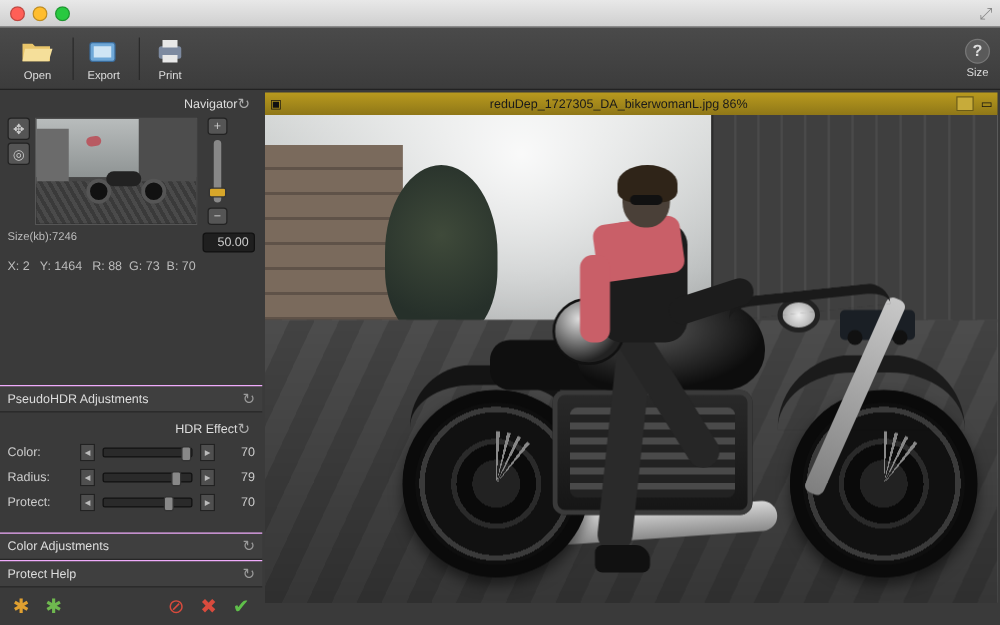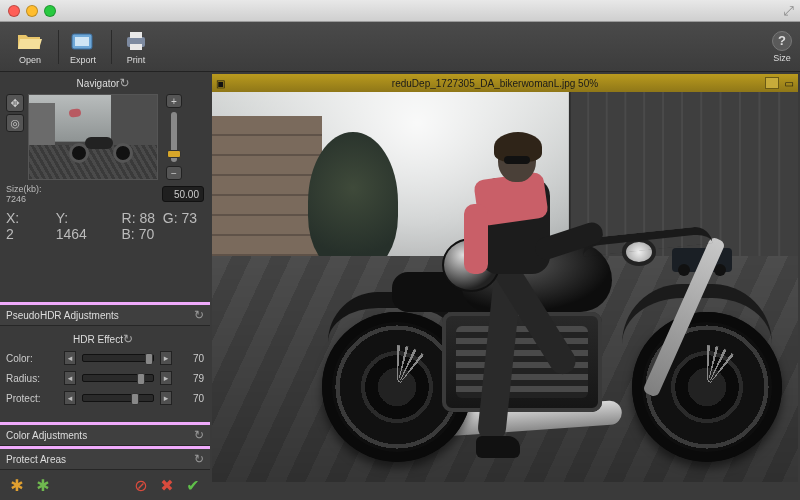--- a/index.html
+++ b/index.html
@@ -18,45 +18,45 @@
   .tool-btn { width:44px; display:flex; flex-direction:column; align-items:center; gap:2px; color:#ddd; font-size:9px; margin-right:6px; }
   .tool-icon { width:28px; height:24px; display:flex; align-items:center; justify-content:center; border-radius:4px; }
   .tool-sep { width:1px; height:34px; background:#2a2a2a; margin:0 2px 0 0; }
   .toolbar-spacer{ flex:1; }
   .help-btn { display:flex; flex-direction:column; align-items:center; color:#ddd; font-size:9px; gap:2px;}
   .help-icon{ width:20px; height:20px; border-radius:50%; background:#5a5a5a; border:1px solid #777; display:flex;align-items:center;justify-content:center;color:#ddd;font-weight:bold;font-size:13px;}
 
   
   .main { display:flex; height:calc(500px - 22px - 50px); }
   .sidebar { width:210px; background:#3a3a3a; display:flex; flex-direction:column; position:relative; }
-  .panel-title { font-size:10px; color:#ddd; padding:4px 6px 2px 6px; display:flex; align-items:center; justify-content:center;}
+  .panel-title { font-size:10px; color:#ddd; padding:4px 6px 2px 6px; display:flex; align-items:center; justify-content:flex-end;}
   .panel-title .reset { width:14px;height:14px; color:#aaa; font-size:12px; }
   .nav-row{ display:flex; padding:2px 6px 4px 6px; gap:4px; }
   .nav-btns{ display:flex; flex-direction:column; gap:2px;}
   .nav-btn{ width:18px;height:18px;background:#555;border:1px solid #222;border-radius:3px;display:flex;align-items:center;justify-content:center;color:#ccc;font-size:11px;}
   .nav-thumb{ width:130px;height:86px;background:#1a1a1a;border:1px solid #555; position:relative; overflow:hidden;}
   .nav-thumb .sky{position:absolute;inset:0;background:linear-gradient(#b8bcbc,#8f9494 55%,#474747 56%,#2f2f2f);}
   .nav-thumb .road{position:absolute;left:0;right:0;bottom:0;height:40%;background:repeating-linear-gradient(60deg,#3a3a3a,#3a3a3a 3px,#4a4a4a 3px,#4a4a4a 6px);}
   .nav-thumb .bldg{position:absolute;left:0;top:8px;width:26px;height:44px;background:#6b6b6b;}
   .nav-thumb .bldg2{position:absolute;right:0;top:0;width:46px;height:58px;background:#4d4d4d;}
   .nav-thumb .bike{position:absolute;left:38px;top:36px;width:68px;height:32px;}
   .nav-thumb .wheel{position:absolute;bottom:0;width:20px;height:20px;border-radius:50%;background:#111;border:3px solid #555;}
   .nav-thumb .w1{left:2px;} .nav-thumb .w2{right:2px;}
   .nav-thumb .tank{position:absolute;left:18px;top:6px;width:28px;height:12px;border-radius:8px;background:#222;}
   .nav-thumb .scarf{position:absolute;left:40px;top:14px;width:12px;height:8px;background:#b85a62;}
   .zoom-col{ width:24px; display:flex; flex-direction:column; align-items:center; }
   .zoom-end{ width:16px;height:14px;background:#555;border:1px solid #222;border-radius:3px;color:#ccc;font-size:10px;display:flex;align-items:center;justify-content:center;}
   .zoom-track{ flex:1; width:6px; background:#888; border-radius:3px; margin:4px 0; position:relative;}
   .zoom-thumb{ position:absolute; left:-4px; bottom:4px; width:14px;height:8px;background:#d7a62a;border:1px solid #333;border-radius:2px;}
   .zoom-val{ width:42px;height:16px;background:#1f1f1f;border:1px solid #111;color:#ccc;text-align:right;padding:1px 4px;font-size:10px;border-radius:3px;margin-top:2px;}
   .nav-bottom{ padding:0 6px 4px 6px; display:flex; gap:6px; flex-wrap:wrap; }
-  .nav-bottom .pair{display:flex;flex-direction:column;font-size:9px;color:#bbb;}
-  .coord-row{ display:flex; gap:32px; padding:2px 6px 6px 6px; font-size:14px; color:#bbb;}
-
-  .section-head{ background:#3f3f3f; color:#ddd; font-size:10px; padding:3px 6px; border-top:3px solid #f0abfc;border-bottom:1px solid #262626; display:flex;justify-content:space-between;align-items:center;}
+  .nav-bottom .pair{display:flex;flex-direction:row;font-size:9px;color:#bbb;}
+  .coord-row{ display:flex; gap:8px; padding:2px 6px 6px 6px; font-size:10px; color:#bbb;}
+
+  .section-head{ background:#3f3f3f; color:#ddd; font-size:10px; padding:3px 6px; border-top:1px solid #f0abfc;border-bottom:1px solid #262626; display:flex;justify-content:space-between;align-items:center;}
   .section-head .reset-ico{color:#999;font-size:12px;}
   .slider-row{ display:flex; align-items:center; padding:3px 6px; gap:6px;}
   .slider-label{ width:52px; font-size:10px; color:#ccc;}
   .arrow-btn{ width:12px;height:14px;background:#4f4f4f;border:1px solid #222;color:#bbb;font-size:9px;display:flex;align-items:center;justify-content:center;}
   .slider-track{ flex:1;height:8px;background:#2a2a2a;border:1px solid #111;border-radius:2px;position:relative;}
   .slider-thumb{ position:absolute;top:-2px;width:8px;height:12px;background:#888;border:1px solid #333;border-radius:2px;}
   .slider-val{ width:26px;text-align:right;font-size:10px;color:#ccc;}
   .spacer-flex{flex:1;}
 
   .action-row{ display:flex; justify-content:flex-end; align-items:center; gap:8px; padding:6px 8px;}
@@ -260,38 +260,38 @@
       <div class="arrow-btn">▸</div>
       <span class="slider-val">70</span>
     </div>
 
     <div style="height:14px"></div>
     <div class="section-head">
       <span>Color Adjustments</span>
       <span class="reset-ico">↻</span>
     </div>
     <div class="section-head">
-      <span>Protect Areas</span>
+      <span>Protect Help</span>
       <span class="reset-ico">↻</span>
     </div>
 
     <div class="action-row">
       <span class="act-ico" style="color:#e0a030">✱</span>
       <span class="act-ico" style="color:#6fb84f">✱</span>
       <span style="flex:1"></span>
       <span class="act-ico" style="color:#d94b3d">⊘</span>
       <span class="act-ico" style="color:#d94b3d">✖</span>
       <span class="act-ico" style="color:#5fbf4a">✔</span>
     </div>
   </div>
 
   <div class="canvas-wrap">
     <div class="doc-titlebar">
       <span>▣</span>
-      <span class="doc-title">reduDep_1727305_DA_bikerwomanL.jpg 50%</span>
+      <span class="doc-title">reduDep_1727305_DA_bikerwomanL.jpg 86%</span>
       <div class="doc-min"></div>
       <span>▭</span>
     </div>
     <div class="canvas">
       <div class="sky"></div>
       <div class="bldg-l"></div>
       <div class="tree"></div>
       <div class="bldg-r"></div>
       <div class="curb"></div>
       <div class="ground"></div>

